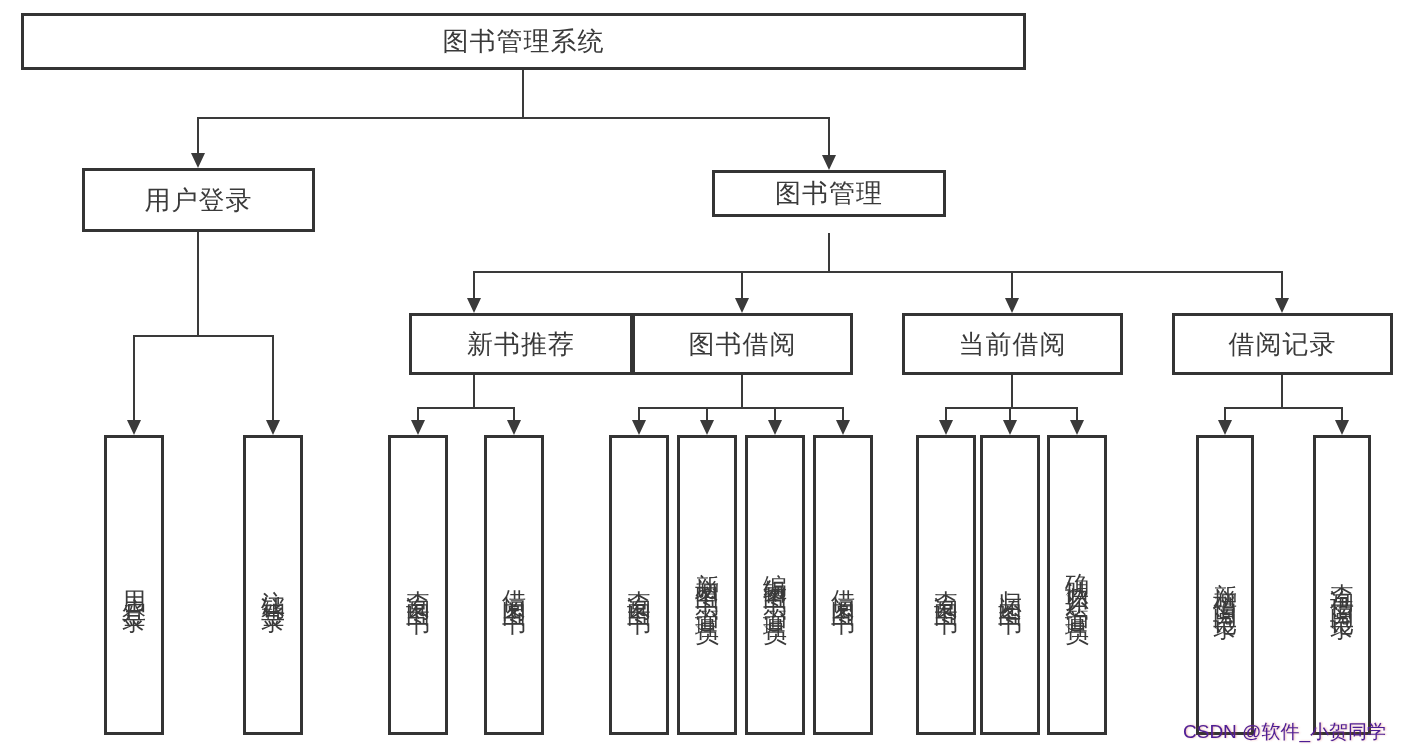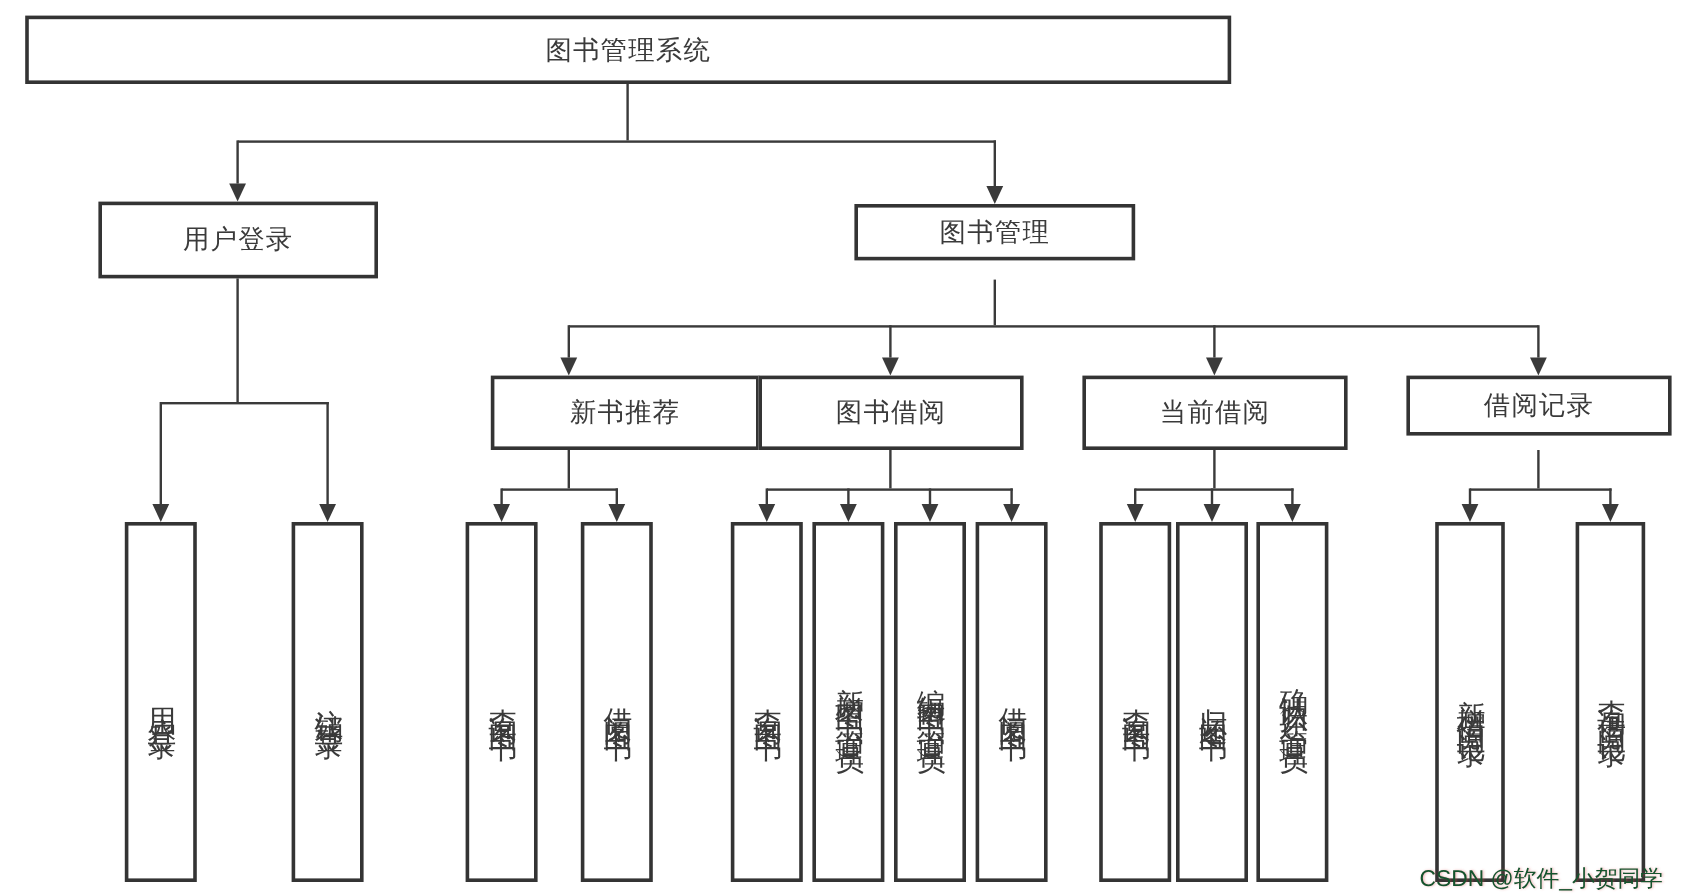--- a/index.html
+++ b/index.html
@@ -13,21 +13,21 @@
     color: #373737;
     overflow: hidden;
   }
   .node {
     position: absolute;
     border: 3px solid #343434;
     background: #ffffff;
     display: flex;
     align-items: center;
     justify-content: center;
-    font-size: 22px;
+    font-size: 26px;
     letter-spacing: 1px;
     color: #3a3a3a;
   }
   .leaf {
     position: absolute;
     width: 60px;
     height: 300px;
     top: 435px;
     border: 3px solid #343434;
     background: #ffffff;
@@ -50,21 +50,21 @@
     width: 0; height: 0;
     border-left: 7px solid transparent;
     border-right: 7px solid transparent;
     border-top: 15px solid #3a3a3a;
   }
   .watermark {
     position: absolute;
     left: 1183px;
     top: 719px;
     font-size: 19px;
-    color: #14532d;
+    color: #4c1d95;
     text-shadow: 1px 0 2px rgba(216, 80, 80, 0.45);
     white-space: nowrap;
   }
 </style>
 </head>
 <body>
 
 <div id="canvas">
 
   <div class="node" style="left:21px; top:13px; width:1005px; height:57px;">
@@ -84,21 +84,21 @@
   </div>
 
   <div class="node" style="left:632px; top:313px; width:221px; height:62px;">
     <span>图书借阅</span>
   </div>
 
   <div class="node" style="left:902px; top:313px; width:221px; height:62px;">
     <span>当前借阅</span>
   </div>
 
-  <div class="node" style="left:1172px; top:313px; width:221px; height:50px;">
+  <div class="node" style="left:1172px; top:313px; width:221px; height:62px;">
     <span>借阅记录</span>
   </div>
 
   <div class="leaf" style="left:104px;">
     <span>用户登录</span>
   </div>
   <div class="leaf" style="left:243px;">
     <span>注销登录</span>
   </div>
 

